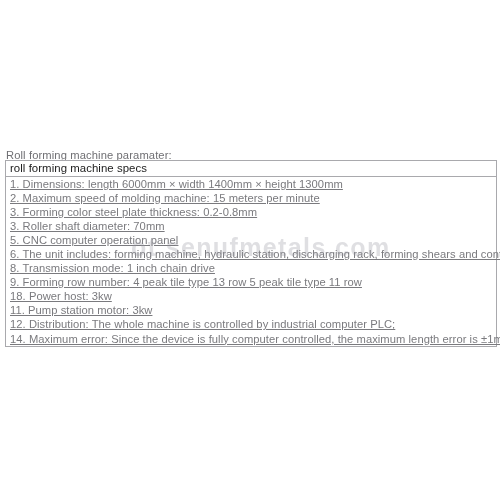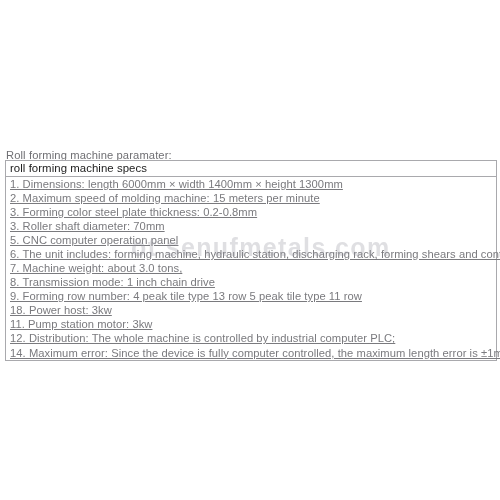--- a/index.html
+++ b/index.html
@@ -127,23 +127,20 @@
           <tr>
             <td class="spec-cell">3. Roller shaft diameter: 70mm</td>
           </tr>
           <tr>
             <td class="spec-cell">5. CNC computer operation panel</td>
           </tr>
           <tr>
             <td class="spec-cell">6. The unit includes: forming machine, hydraulic station, discharging rack, forming shears and control box.</td>
           </tr>
           <tr>
-            <td class="spec-cell">7. Machine weight: about 3.0 tons,</td>
-          </tr>
-          <tr>
             <td class="spec-cell">8. Transmission mode: 1 inch chain drive</td>
           </tr>
           <tr>
             <td class="spec-cell">9. Forming row number: 4 peak tile type 13 row 5 peak tile type 11 row</td>
           </tr>
           <tr>
             <td class="spec-cell">18. Power host: 3kw</td>
           </tr>
           <tr>
             <td class="spec-cell">11. Pump station motor: 3kw</td>

